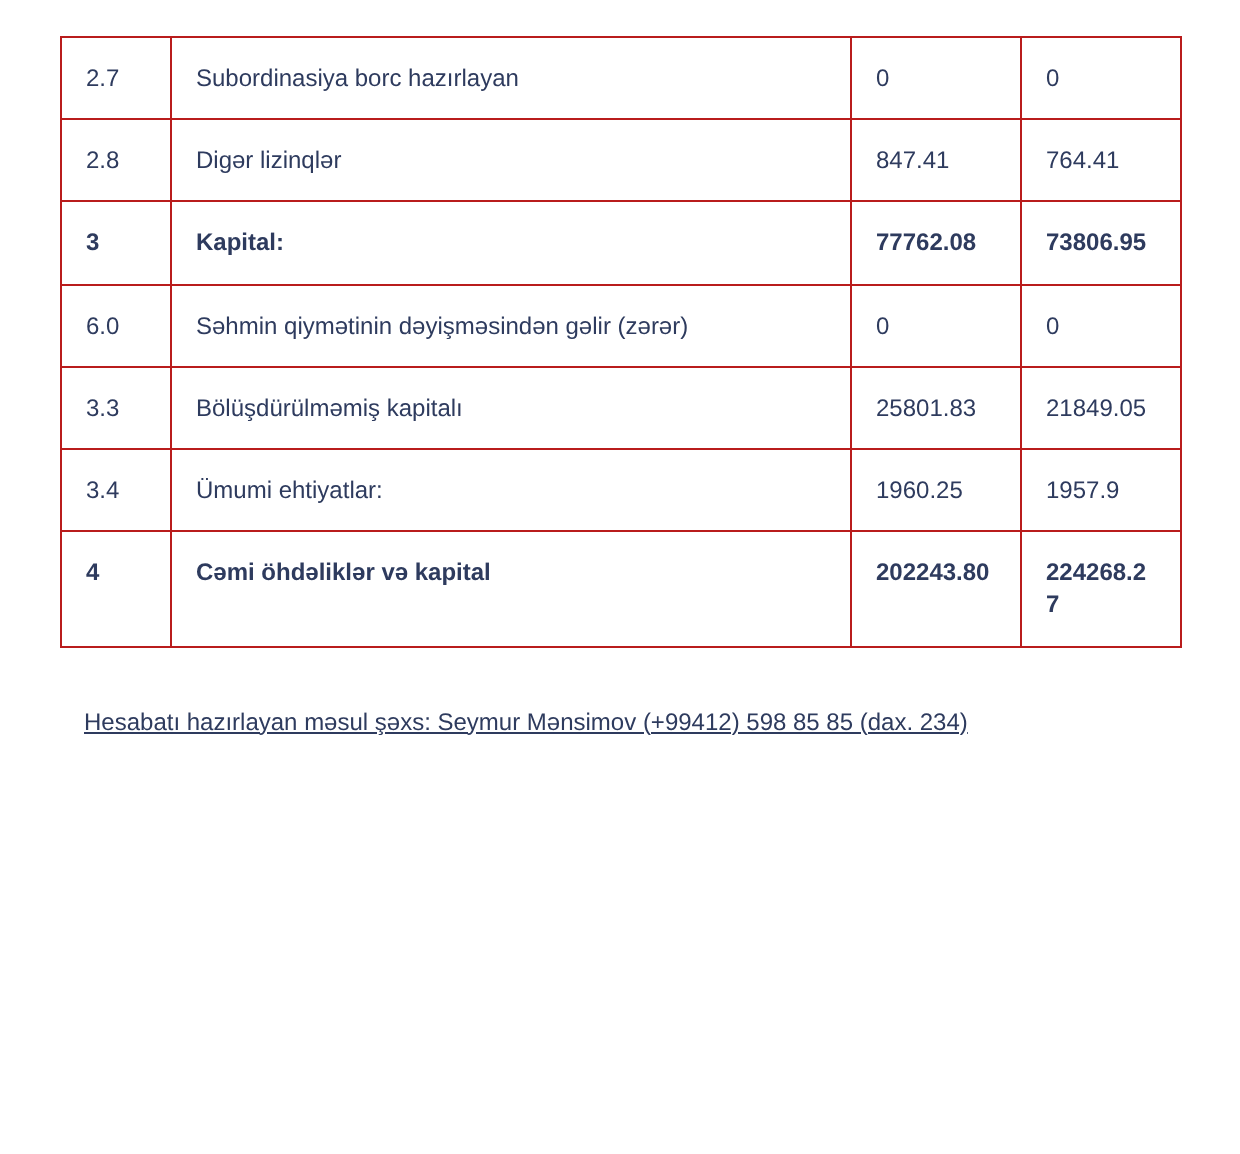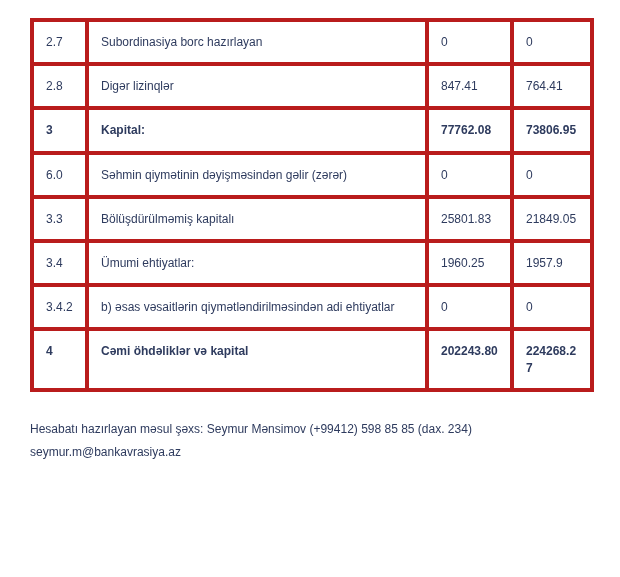--- a/index.html
+++ b/index.html
@@ -16,36 +16,37 @@
     padding: 18px 30px 0 30px;
     box-sizing: border-box;
   }
   table.report {
     border-collapse: collapse;
     table-layout: fixed;
     width: 560px;
     font-size: 12px;
   }
   table.report td {
-    border: 4px solid #b91c1c;
+    border: 1px solid #b91c1c;
     padding: 12px 12px;
     vertical-align: top;
     line-height: 1.35;
     word-wrap: break-word;
   }
   tr.bold td {
     font-weight: bold;
   }
   .footer {
     margin-top: 30px;
     font-size: 12px;
     line-height: 1.3;
   }
   .footer .line {
-    margin: 0 0 8px 0;
+    margin: 0 0 8px 12px;
+    text-decoration: underline;
   }
 </style>
 </head>
 <body>
 
 <div class="page">
 
   <table class="report">
     <colgroup>
       <col style="width:55px">
@@ -83,34 +84,27 @@
         <td>Bölüşdürülməmiş kapitalı</td>
         <td>25801.83</td>
         <td>21849.05</td>
       </tr>
       <tr>
         <td>3.4</td>
         <td>Ümumi ehtiyatlar:</td>
         <td>1960.25</td>
         <td>1957.9</td>
       </tr>
-      <tr>
-        <td>3.4.2</td>
-        <td>b) əsas vəsaitlərin qiymətləndirilməsindən adi ehtiyatlar</td>
-        <td>0</td>
-        <td>0</td>
-      </tr>
       <tr class="bold">
         <td>4</td>
         <td>Cəmi öhdəliklər və kapital</td>
         <td>202243.80</td>
         <td>224268.27</td>
       </tr>
     </tbody>
   </table>
 
   <div class="footer">
     <div class="line">Hesabatı hazırlayan məsul şəxs: Seymur Mənsimov (+99412) 598 85 85 (dax. 234)</div>
-    <div class="line">seymur.m@bankavrasiya.az</div>
 
   </div>
 
 </div>
 
 </body></html>

